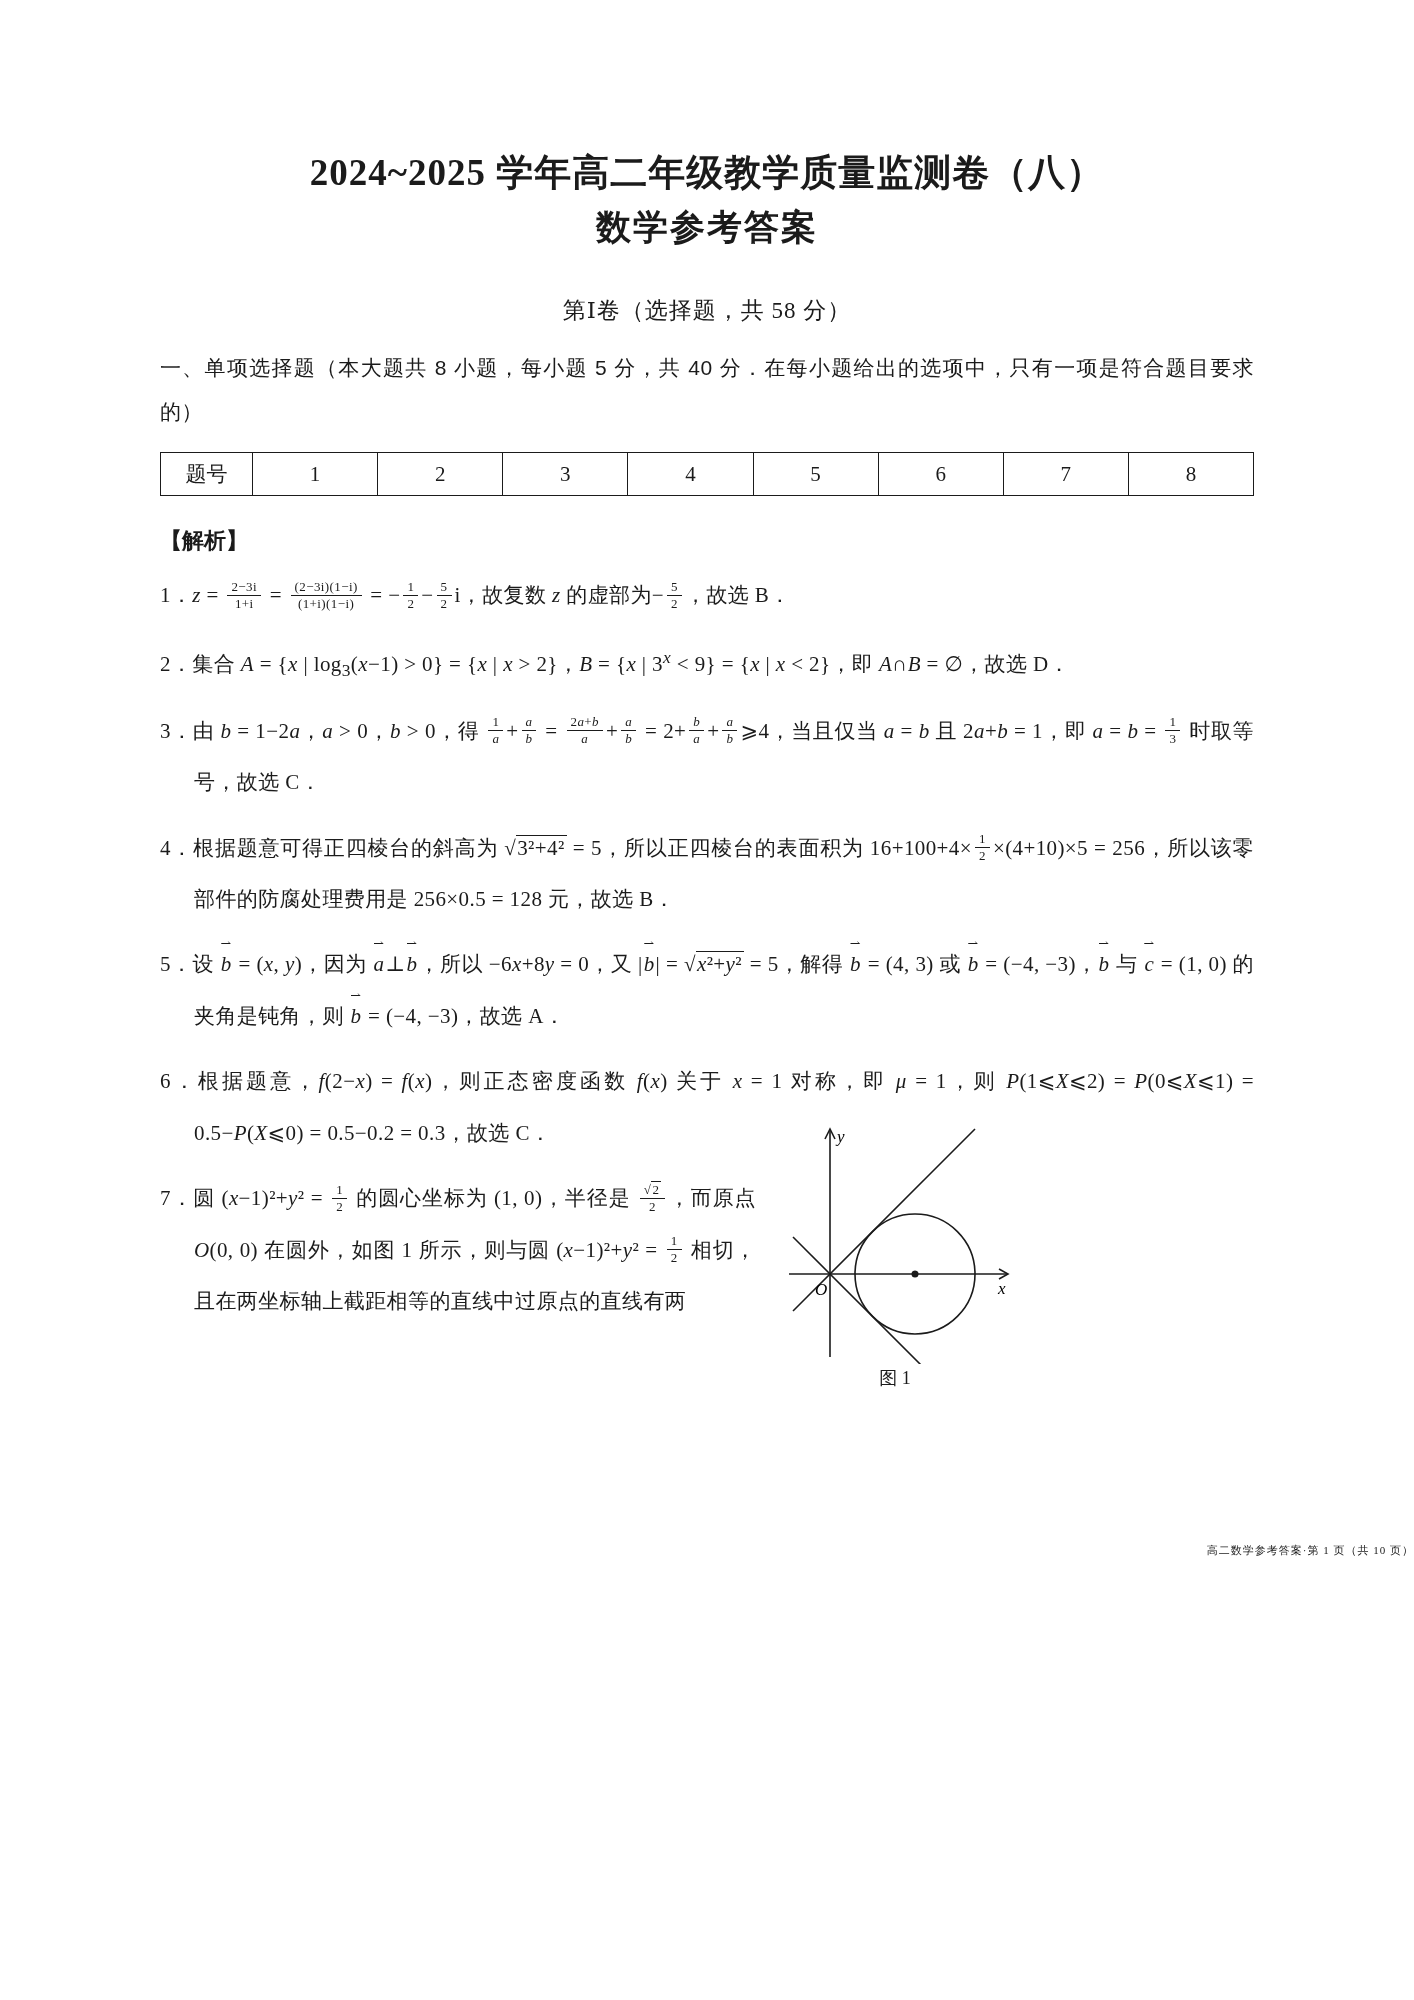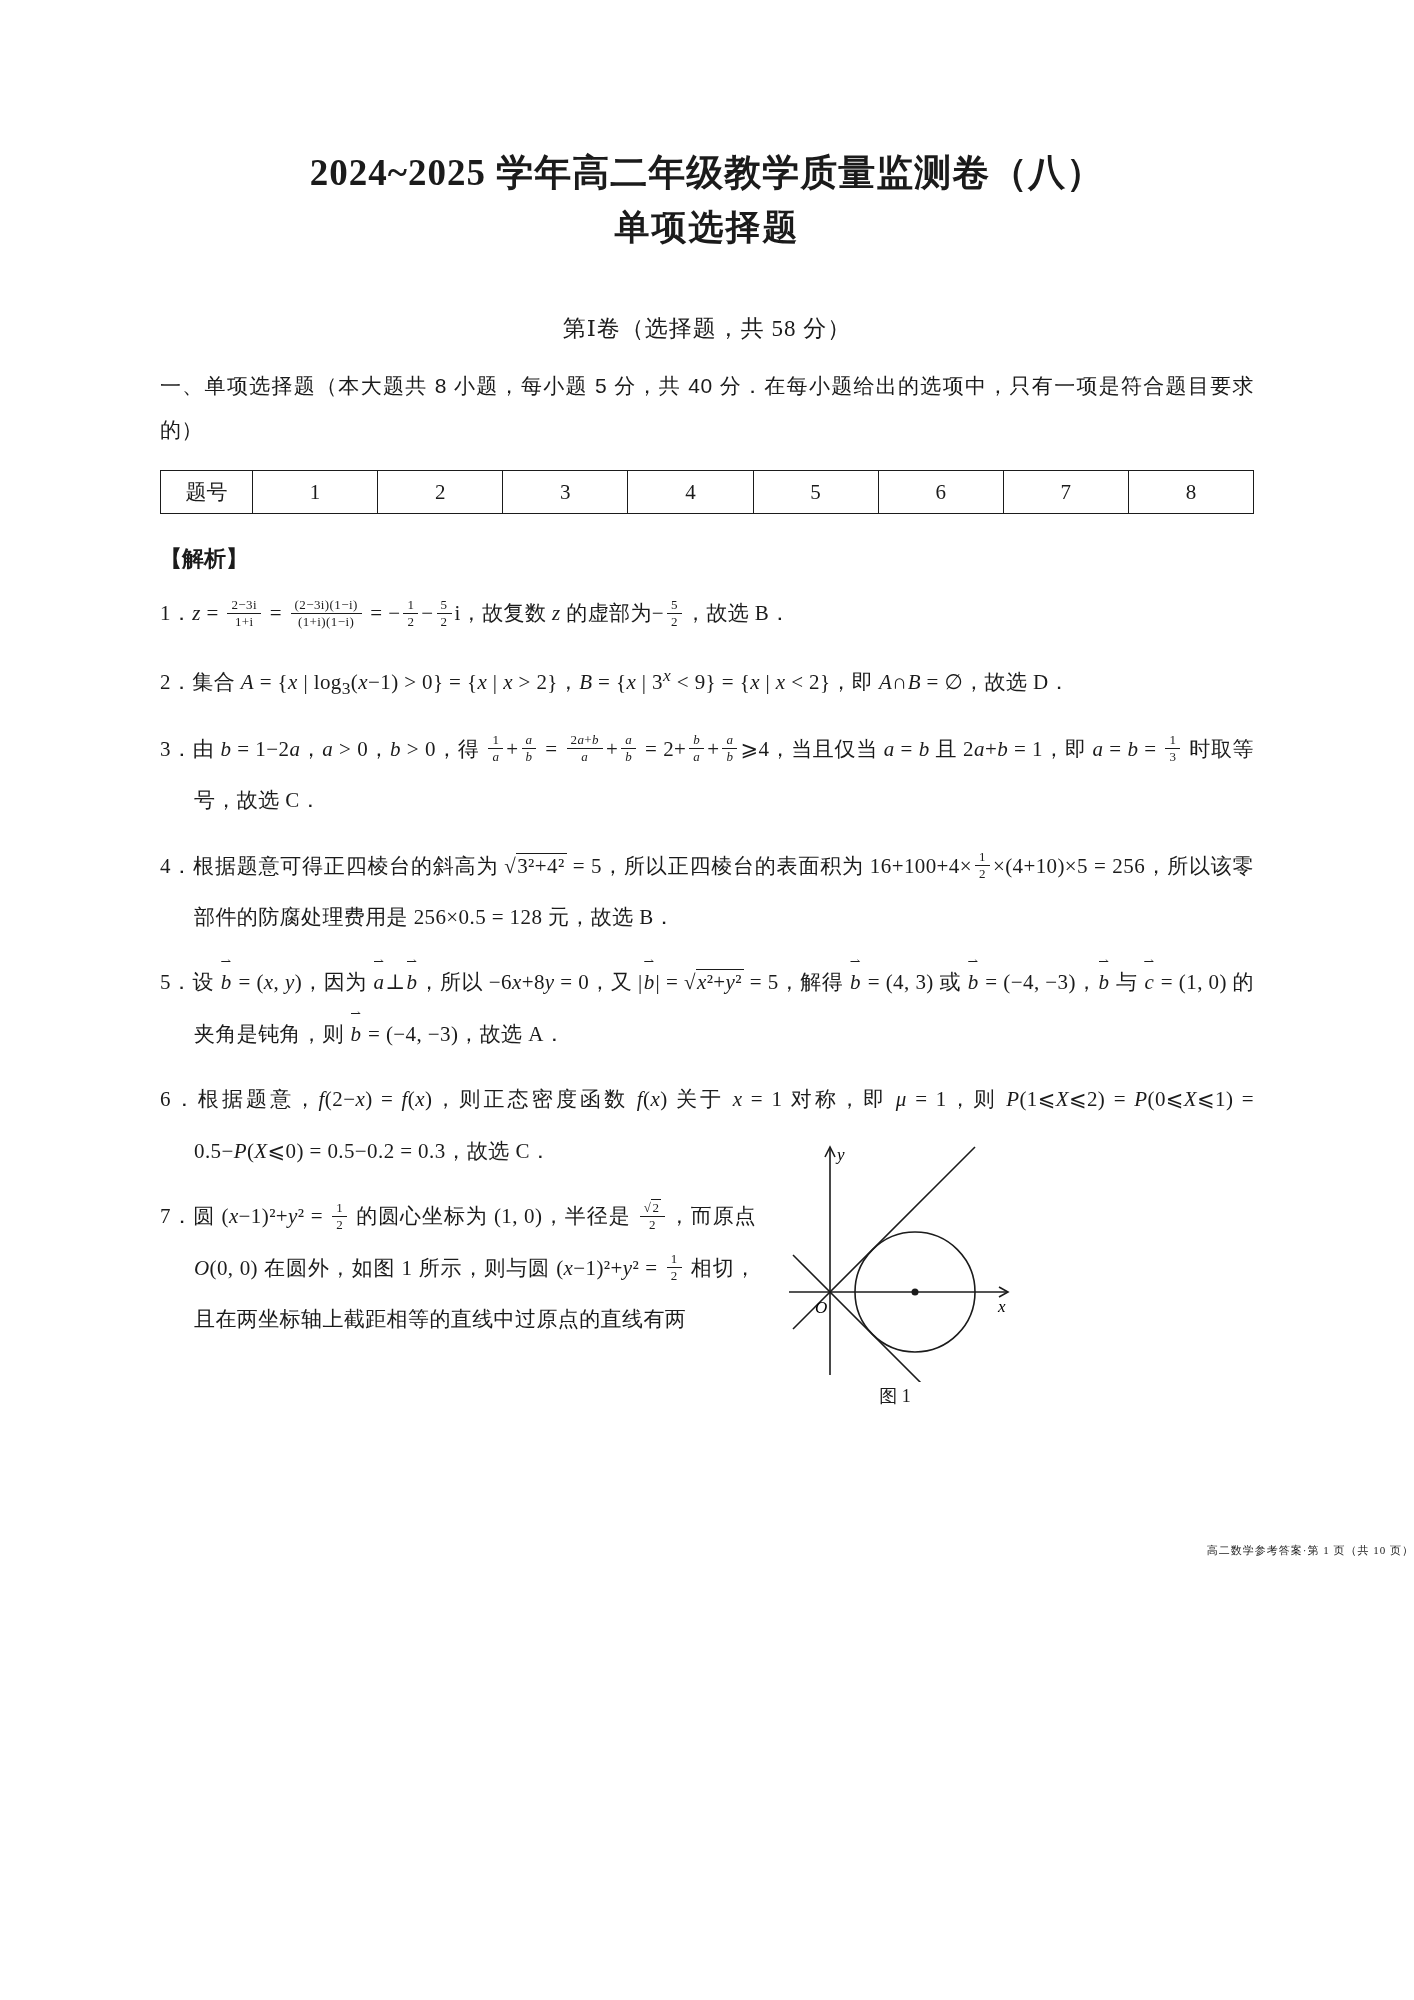--- a/index.html
+++ b/index.html
@@ -30,21 +30,21 @@
   .subtitle {
     text-align: center;
     font-size: 35px;
     font-weight: 700;
     margin: 6px 0 0 0;
     letter-spacing: 2px;
   }
   .section-header {
     text-align: center;
     font-size: 23px;
-    margin-top: 62px;
+    margin-top: 44px;
     letter-spacing: 1px;
   }
   .instruction {
     margin: 20px 0 0 0;
     font-family: "Liberation Sans", "DejaVu Sans", sans-serif;
     font-weight: 400;
     font-size: 21px;
     line-height: 2.1;
     text-align: justify;
     letter-spacing: 0.5px;
@@ -118,21 +118,21 @@
     font-size: 11px;
     letter-spacing: 1px;
   }
 </style>
 </head>
 <body>
 
 <div class="page">
 
   <h1 class="title">2024~2025 学年高二年级教学质量监测卷（八）</h1>
-  <h2 class="subtitle">单项选择题</h2>
+  <h2 class="subtitle">数学参考答案</h2>
 
   <div class="section-header">第Ⅰ卷（选择题，共 58 分）</div>
 
   <p class="instruction"><span>一、单项选择题</span><span>（本大题共 8 小题，每小题 5 分，共 40 分．在每小题给出的选项中，只有一项是符合题目要求的）</span></p>
 
   <table class="answers">
     <tbody>
         <tr>
       <td class="rowlabel">题号</td>
       <td>1</td>

